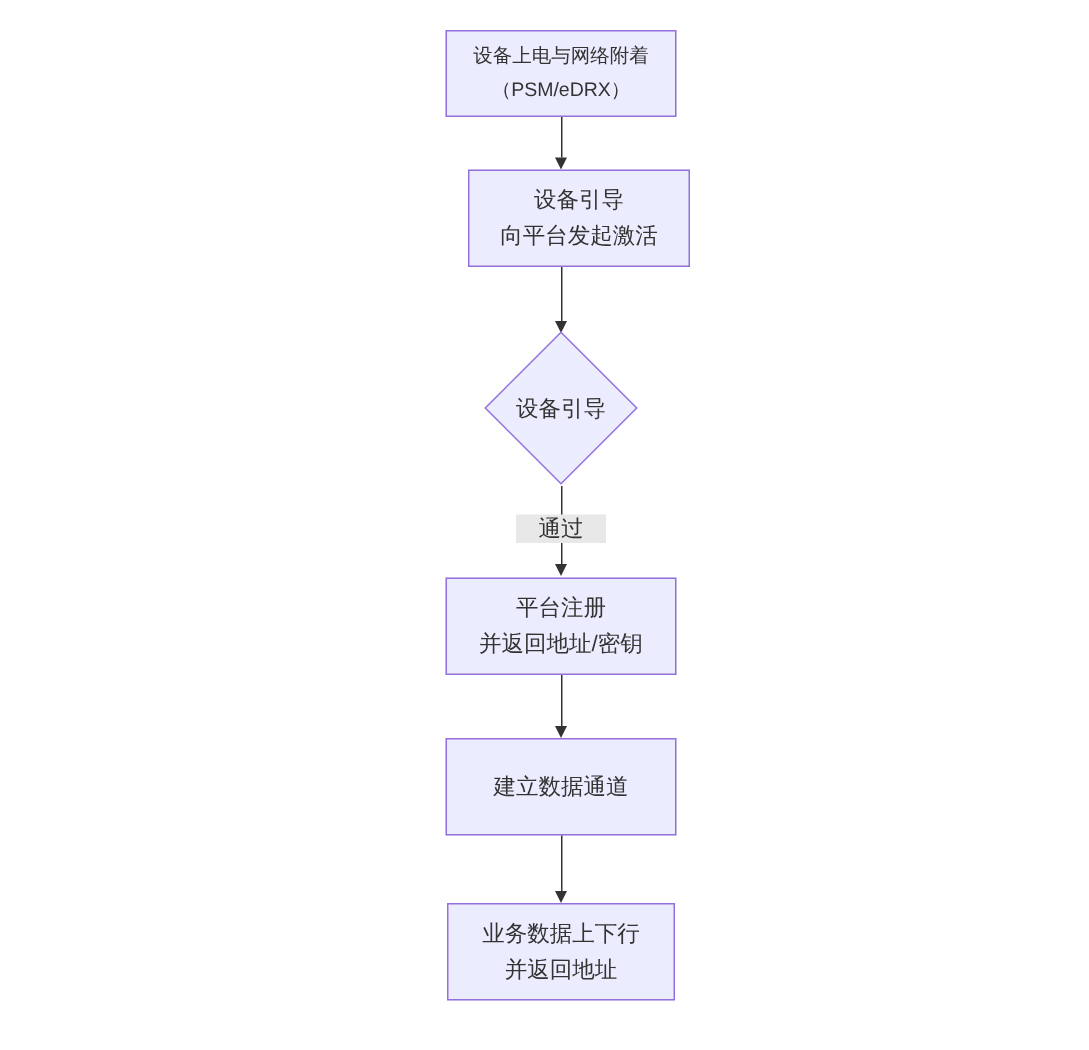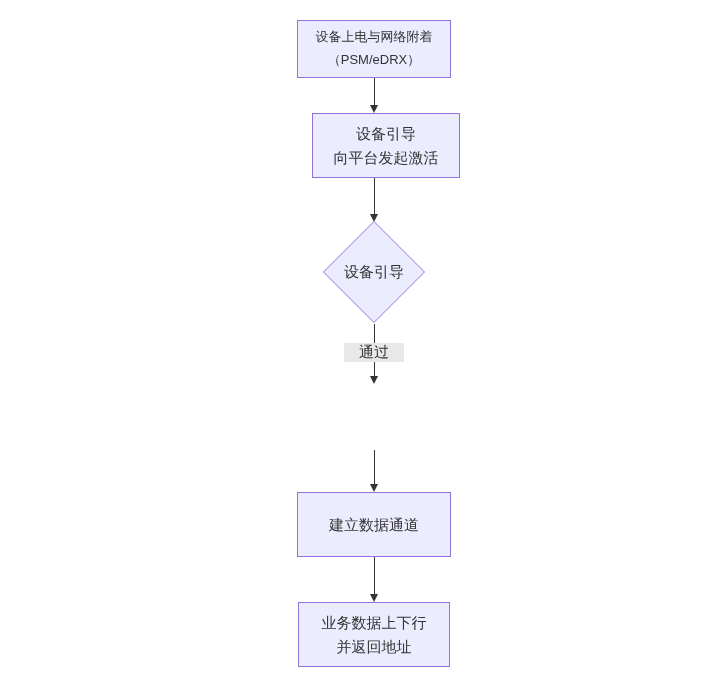--- a/index.html
+++ b/index.html
@@ -71,20 +71,24 @@
     </svg>
     <span class="diamond-label">设备引导</span>
   </div>
 
   <div class="edge" style="left:374px;top:324px;height:60px;">
     <div class="edge-line"></div>
     <div class="edge-head"></div>
   </div>
   <span class="edge-label" style="left:374px;top:343px;">通过</span>
 
+  <div class="node" style="left:297px;top:385px;width:154px;height:65px;">
+    <span>平台注册</span>
+    <span>并返回地址/密钥</span>
+  </div>
 
   <div class="edge" style="left:374px;top:450px;height:42px;">
     <div class="edge-line"></div>
     <div class="edge-head"></div>
   </div>
 
   <div class="node" style="left:297px;top:492px;width:154px;height:65px;">
     <span>建立数据通道</span>
   </div>
 

